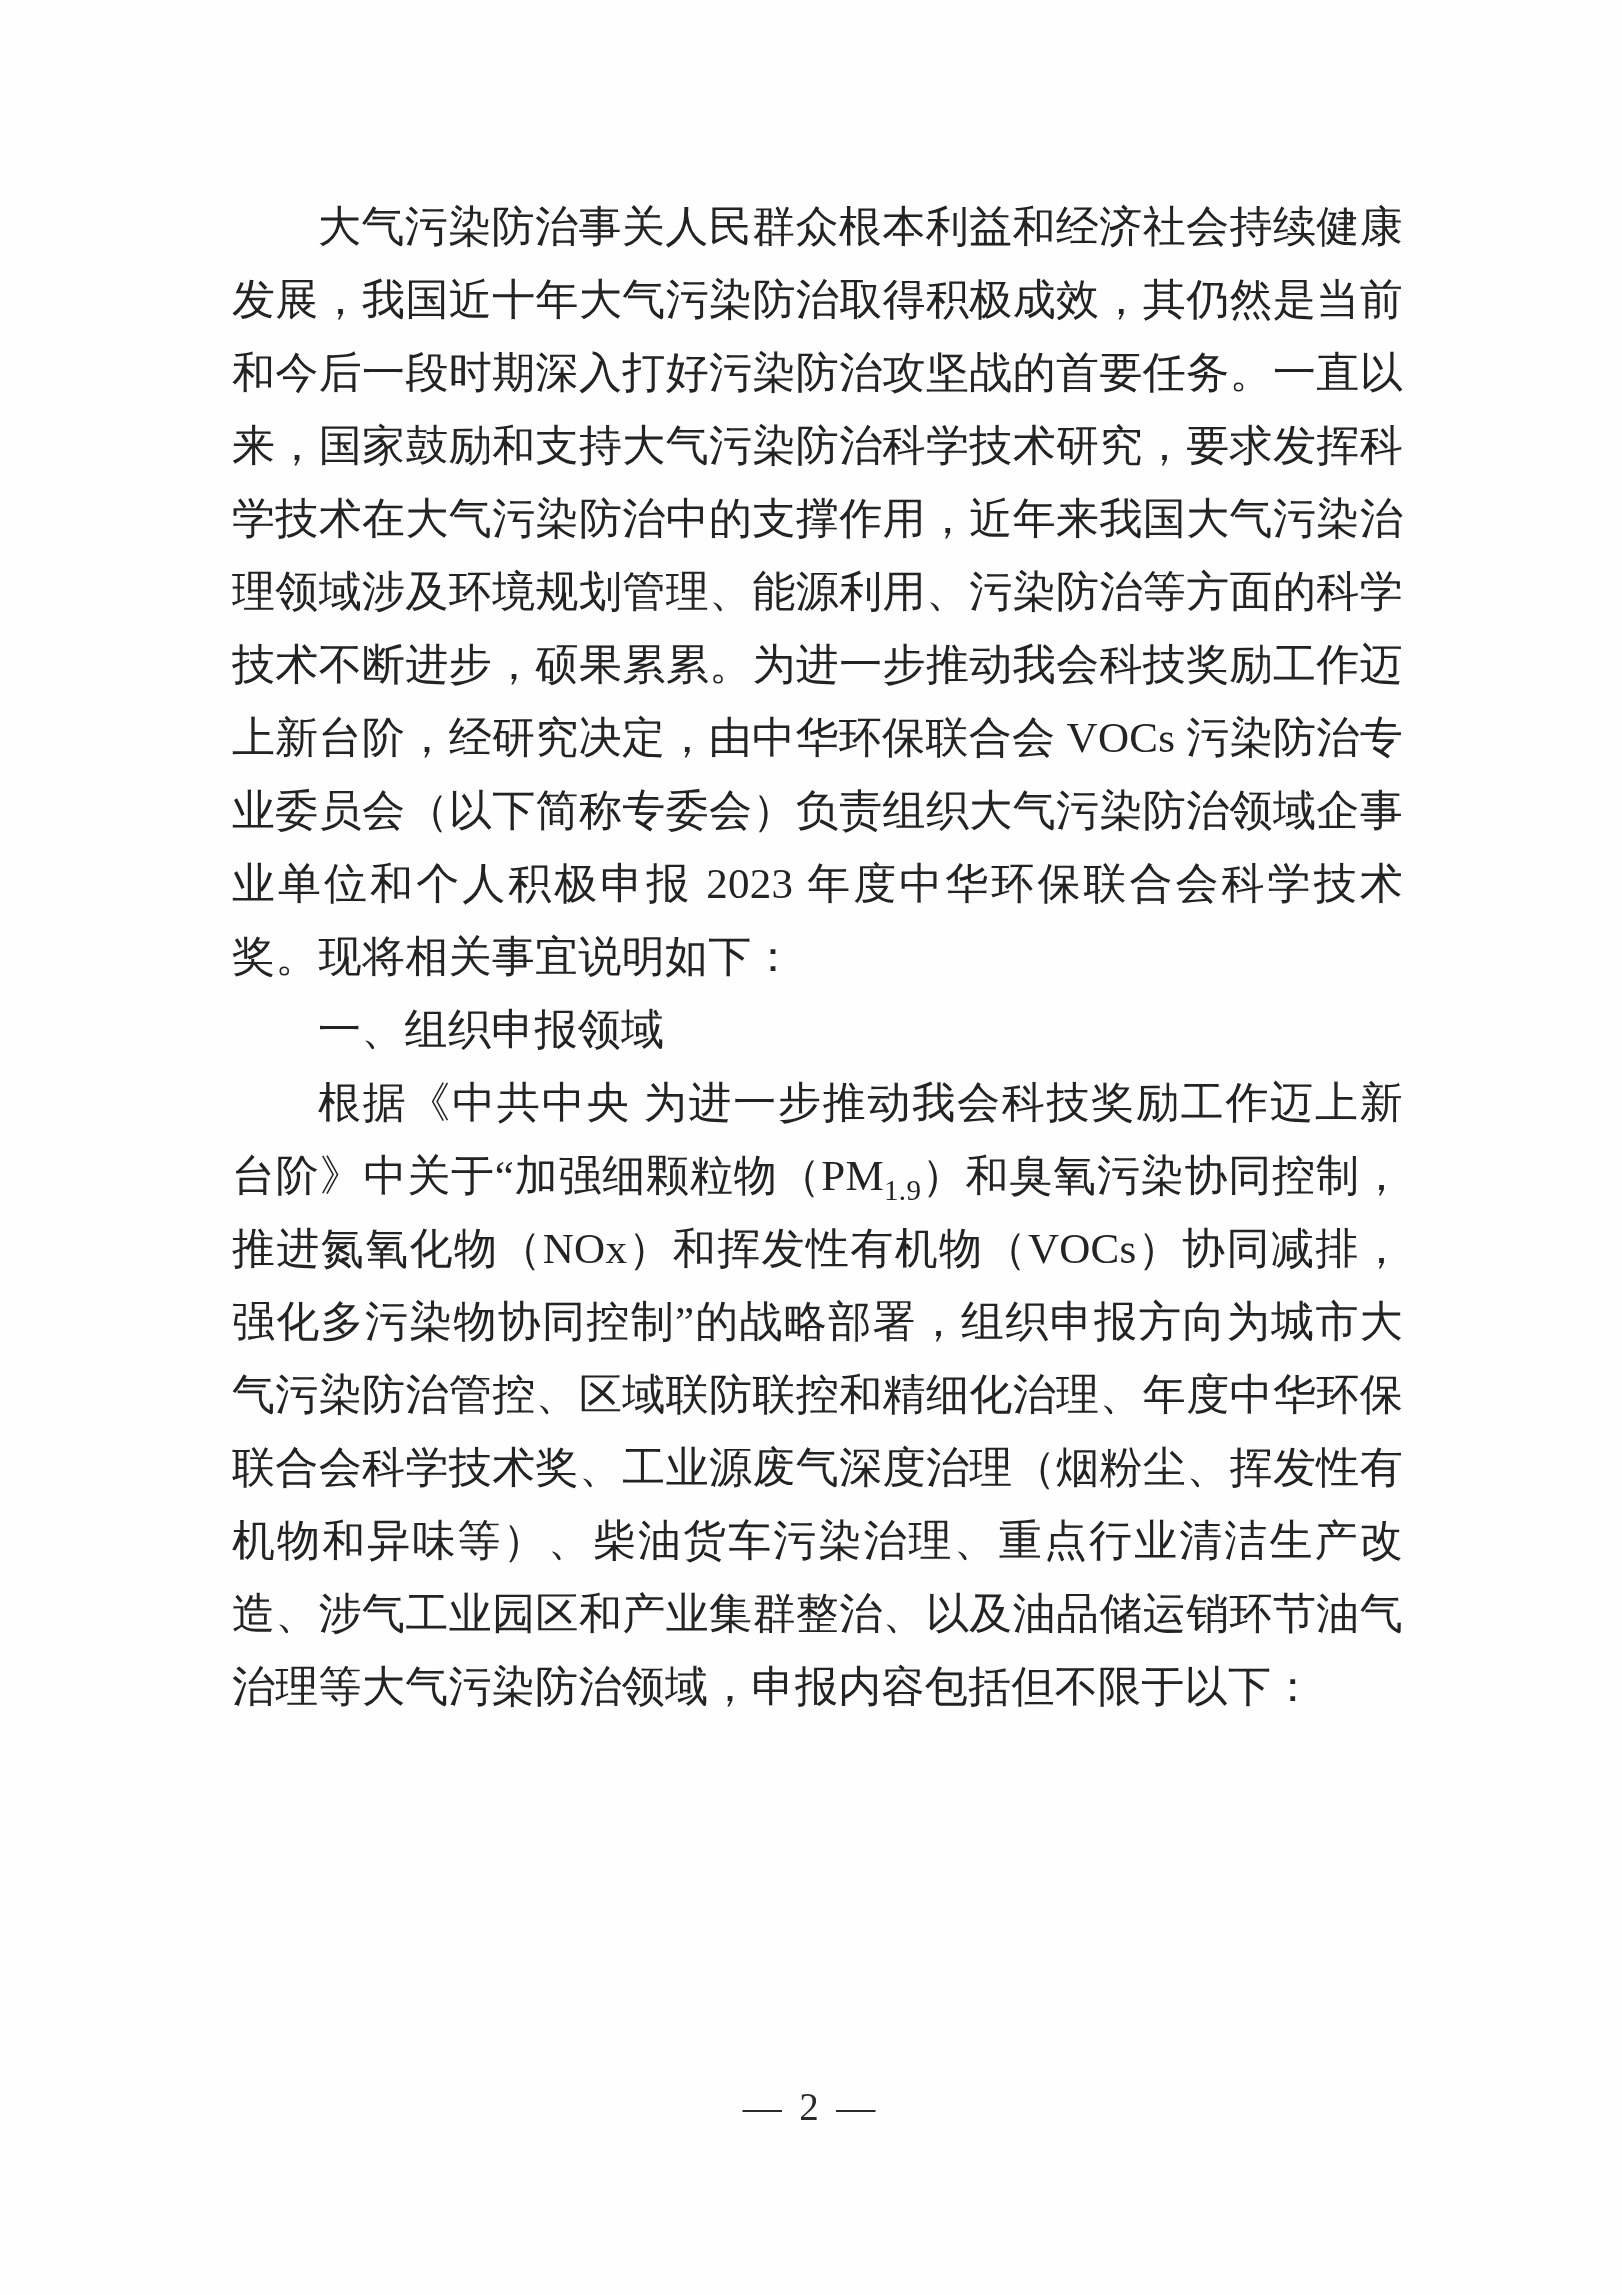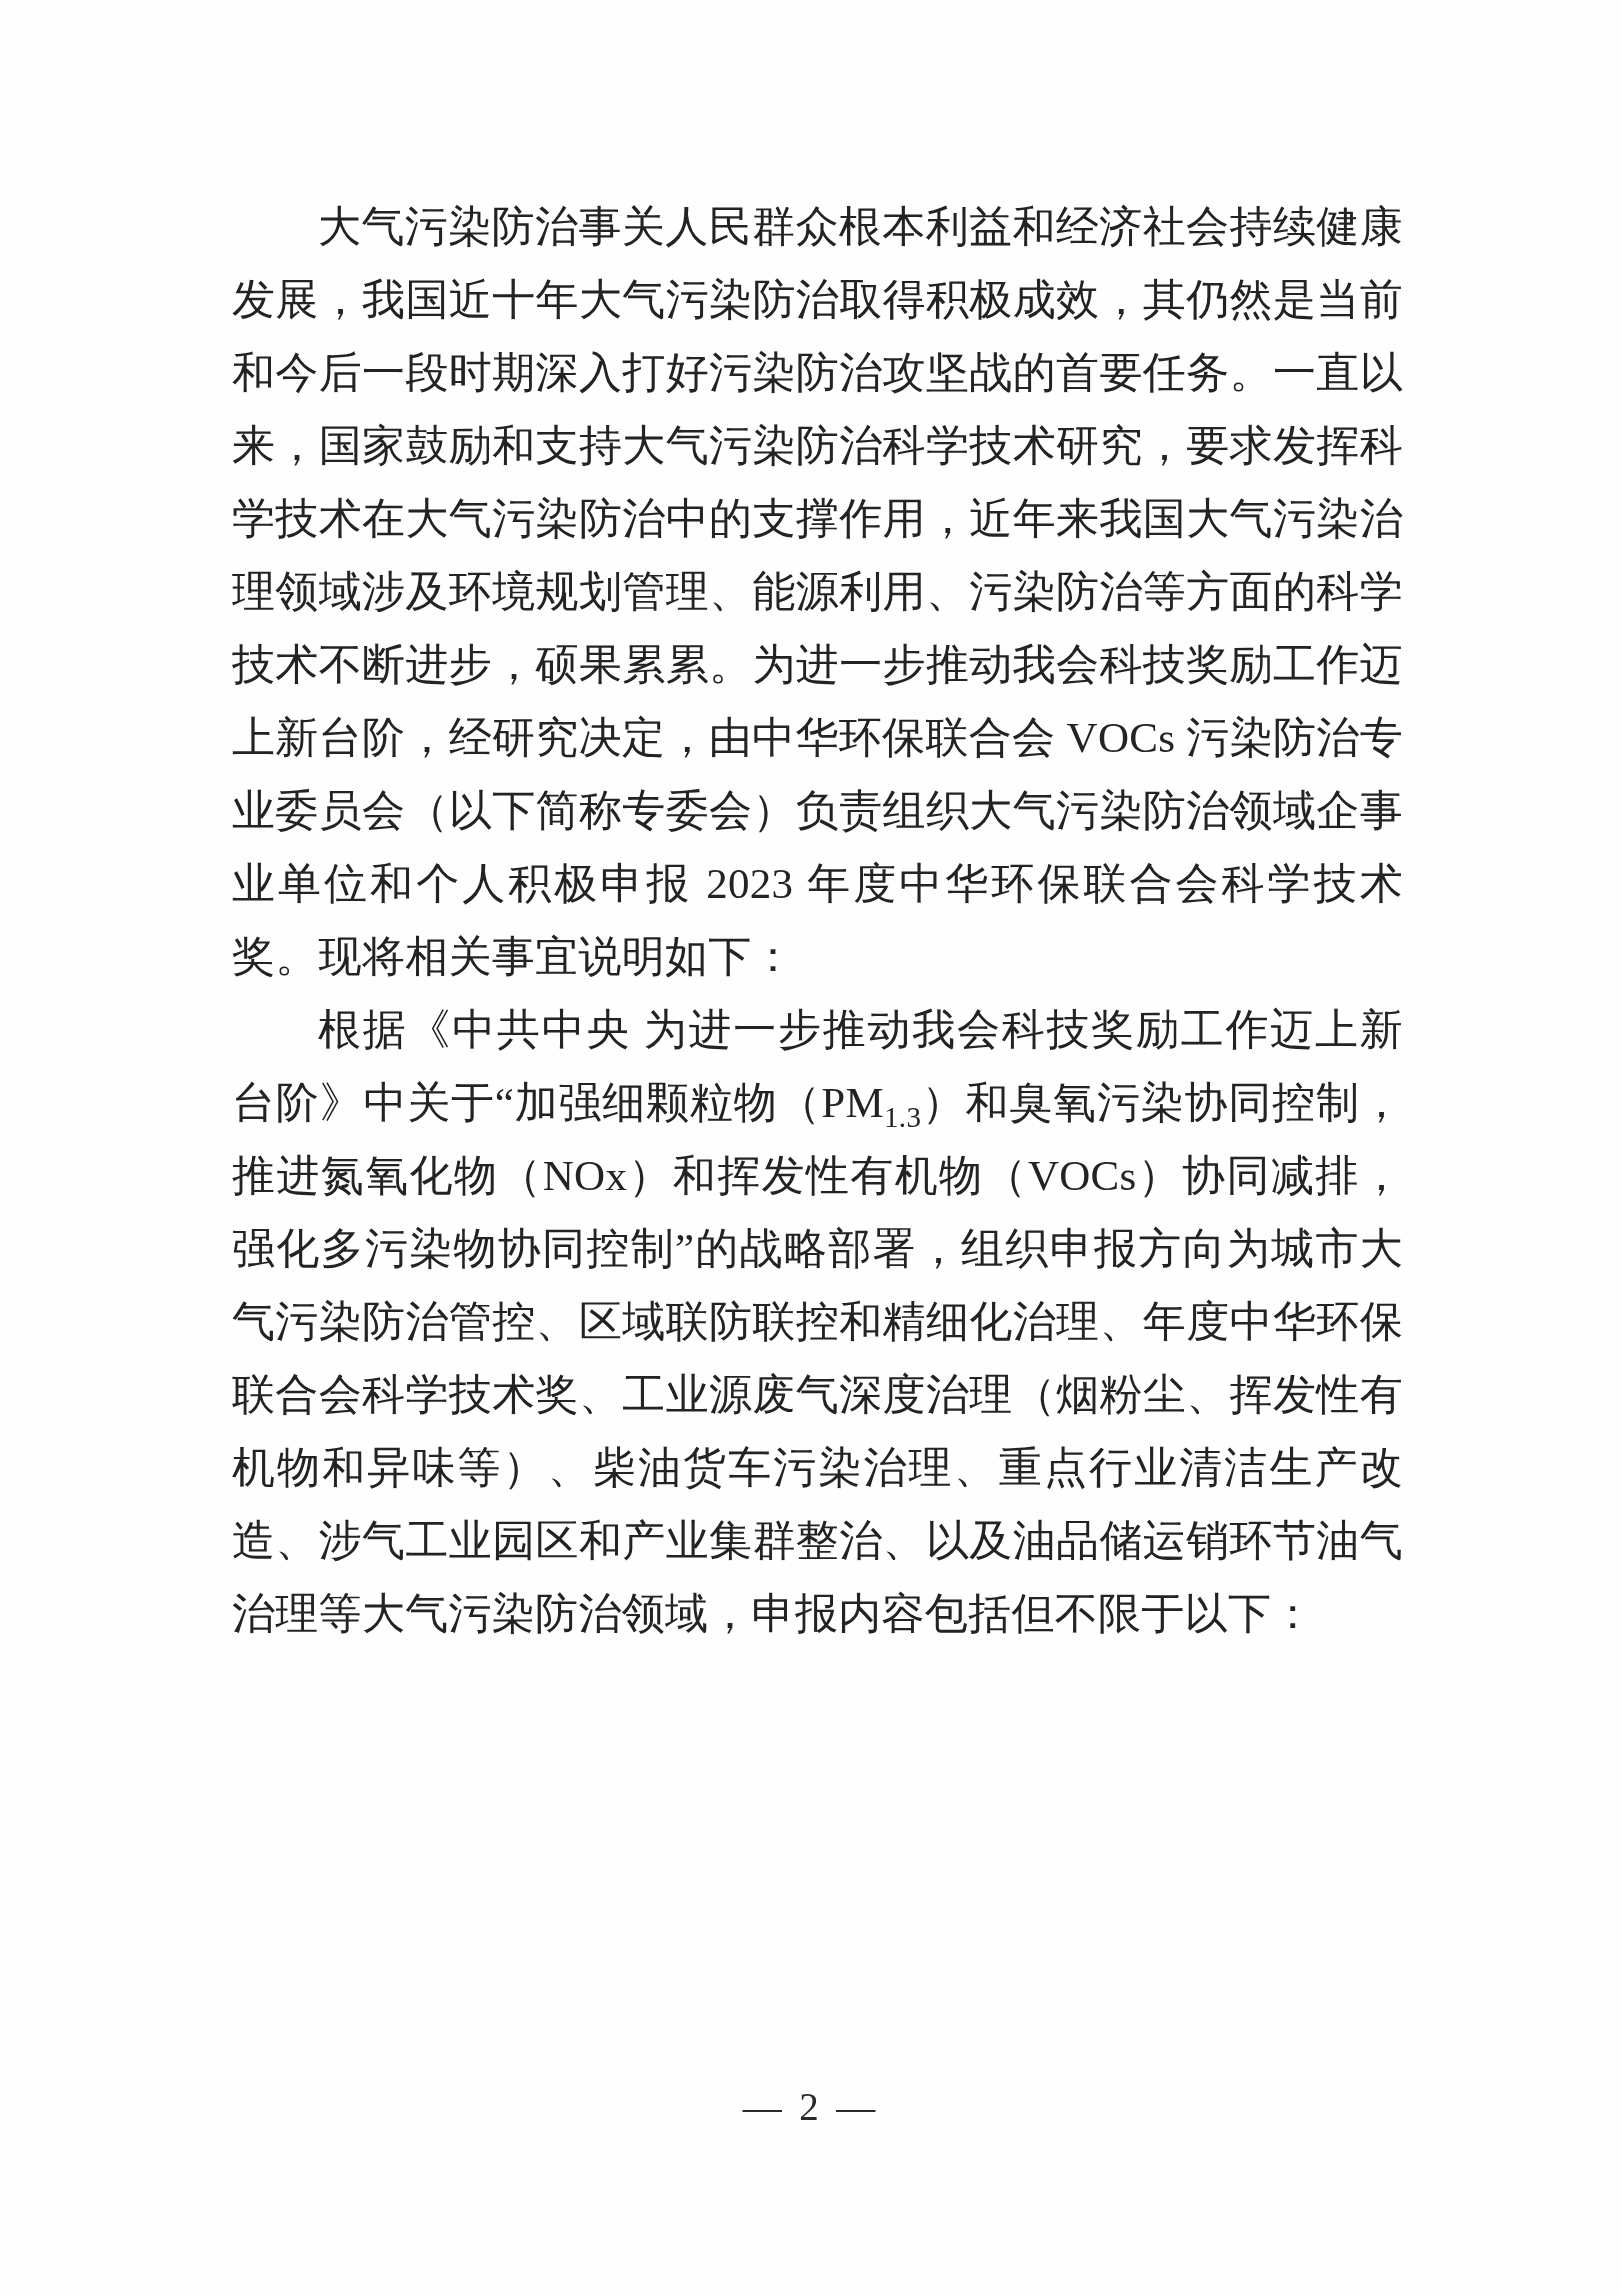--- a/index.html
+++ b/index.html
@@ -63,20 +63,21 @@
   }
 </style>
 </head>
 <body>
 
 <div class="page">
   <div class="content">
 
     <p class="para indent">大气污染防治事关人民群众根本利益和经济社会持续健康发展，我国近十年大气污染防治取得积极成效，其仍然是当前和今后一段时期深入打好污染防治攻坚战的首要任务。一直以来，国家鼓励和支持大气污染防治科学技术研究，要求发挥科学技术在大气污染防治中的支撑作用，近年来我国大气污染治理领域涉及环境规划管理、能源利用、污染防治等方面的科学技术不断进步，硕果累累。为进一步推动我会科技奖励工作迈上新台阶，经研究决定，由中华环保联合会 VOCs 污染防治专业委员会（以下简称专委会）负责组织大气污染防治领域企事业单位和个人积极申报 2023 年度中华环保联合会科学技术奖。现将相关事宜说明如下：</p>
 
+    <p class="para indent">一、组织申报领域</p>
 
-    <p class="para indent"><span>根据《中共中央 为进一步推动我会科技奖励工作迈上新台阶》中关于“加强细颗粒物（PM</span><span class="sub">1.3</span><span>）和臭氧污染协同控制，推进氮氧化物（NOx）和挥发性有机物（VOCs）协同减排，强化多污染物协同控制”的战略部署，组织申报方向为城市大气污染防治管控、区域联防联控和精细化治理、年度中华环保联合会科学技术奖、工业源废气深度治理（烟粉尘、挥发性有机物和异味等）、柴油货车污染治理、重点行业清洁生产改造、涉气工业园区和产业集群整治、以及油品储运销环节油气治理等大气污染防治领域，申报内容包括但不限于以下：</span></p>
+    <p class="para indent"><span>根据《中共中央 为进一步推动我会科技奖励工作迈上新台阶》中关于“加强细颗粒物（PM</span><span class="sub">1.9</span><span>）和臭氧污染协同控制，推进氮氧化物（NOx）和挥发性有机物（VOCs）协同减排，强化多污染物协同控制”的战略部署，组织申报方向为城市大气污染防治管控、区域联防联控和精细化治理、年度中华环保联合会科学技术奖、工业源废气深度治理（烟粉尘、挥发性有机物和异味等）、柴油货车污染治理、重点行业清洁生产改造、涉气工业园区和产业集群整治、以及油品储运销环节油气治理等大气污染防治领域，申报内容包括但不限于以下：</span></p>
 
   </div>
 
   <div class="footer">— 2 —</div>
 </div>
 
 
 </body></html>

